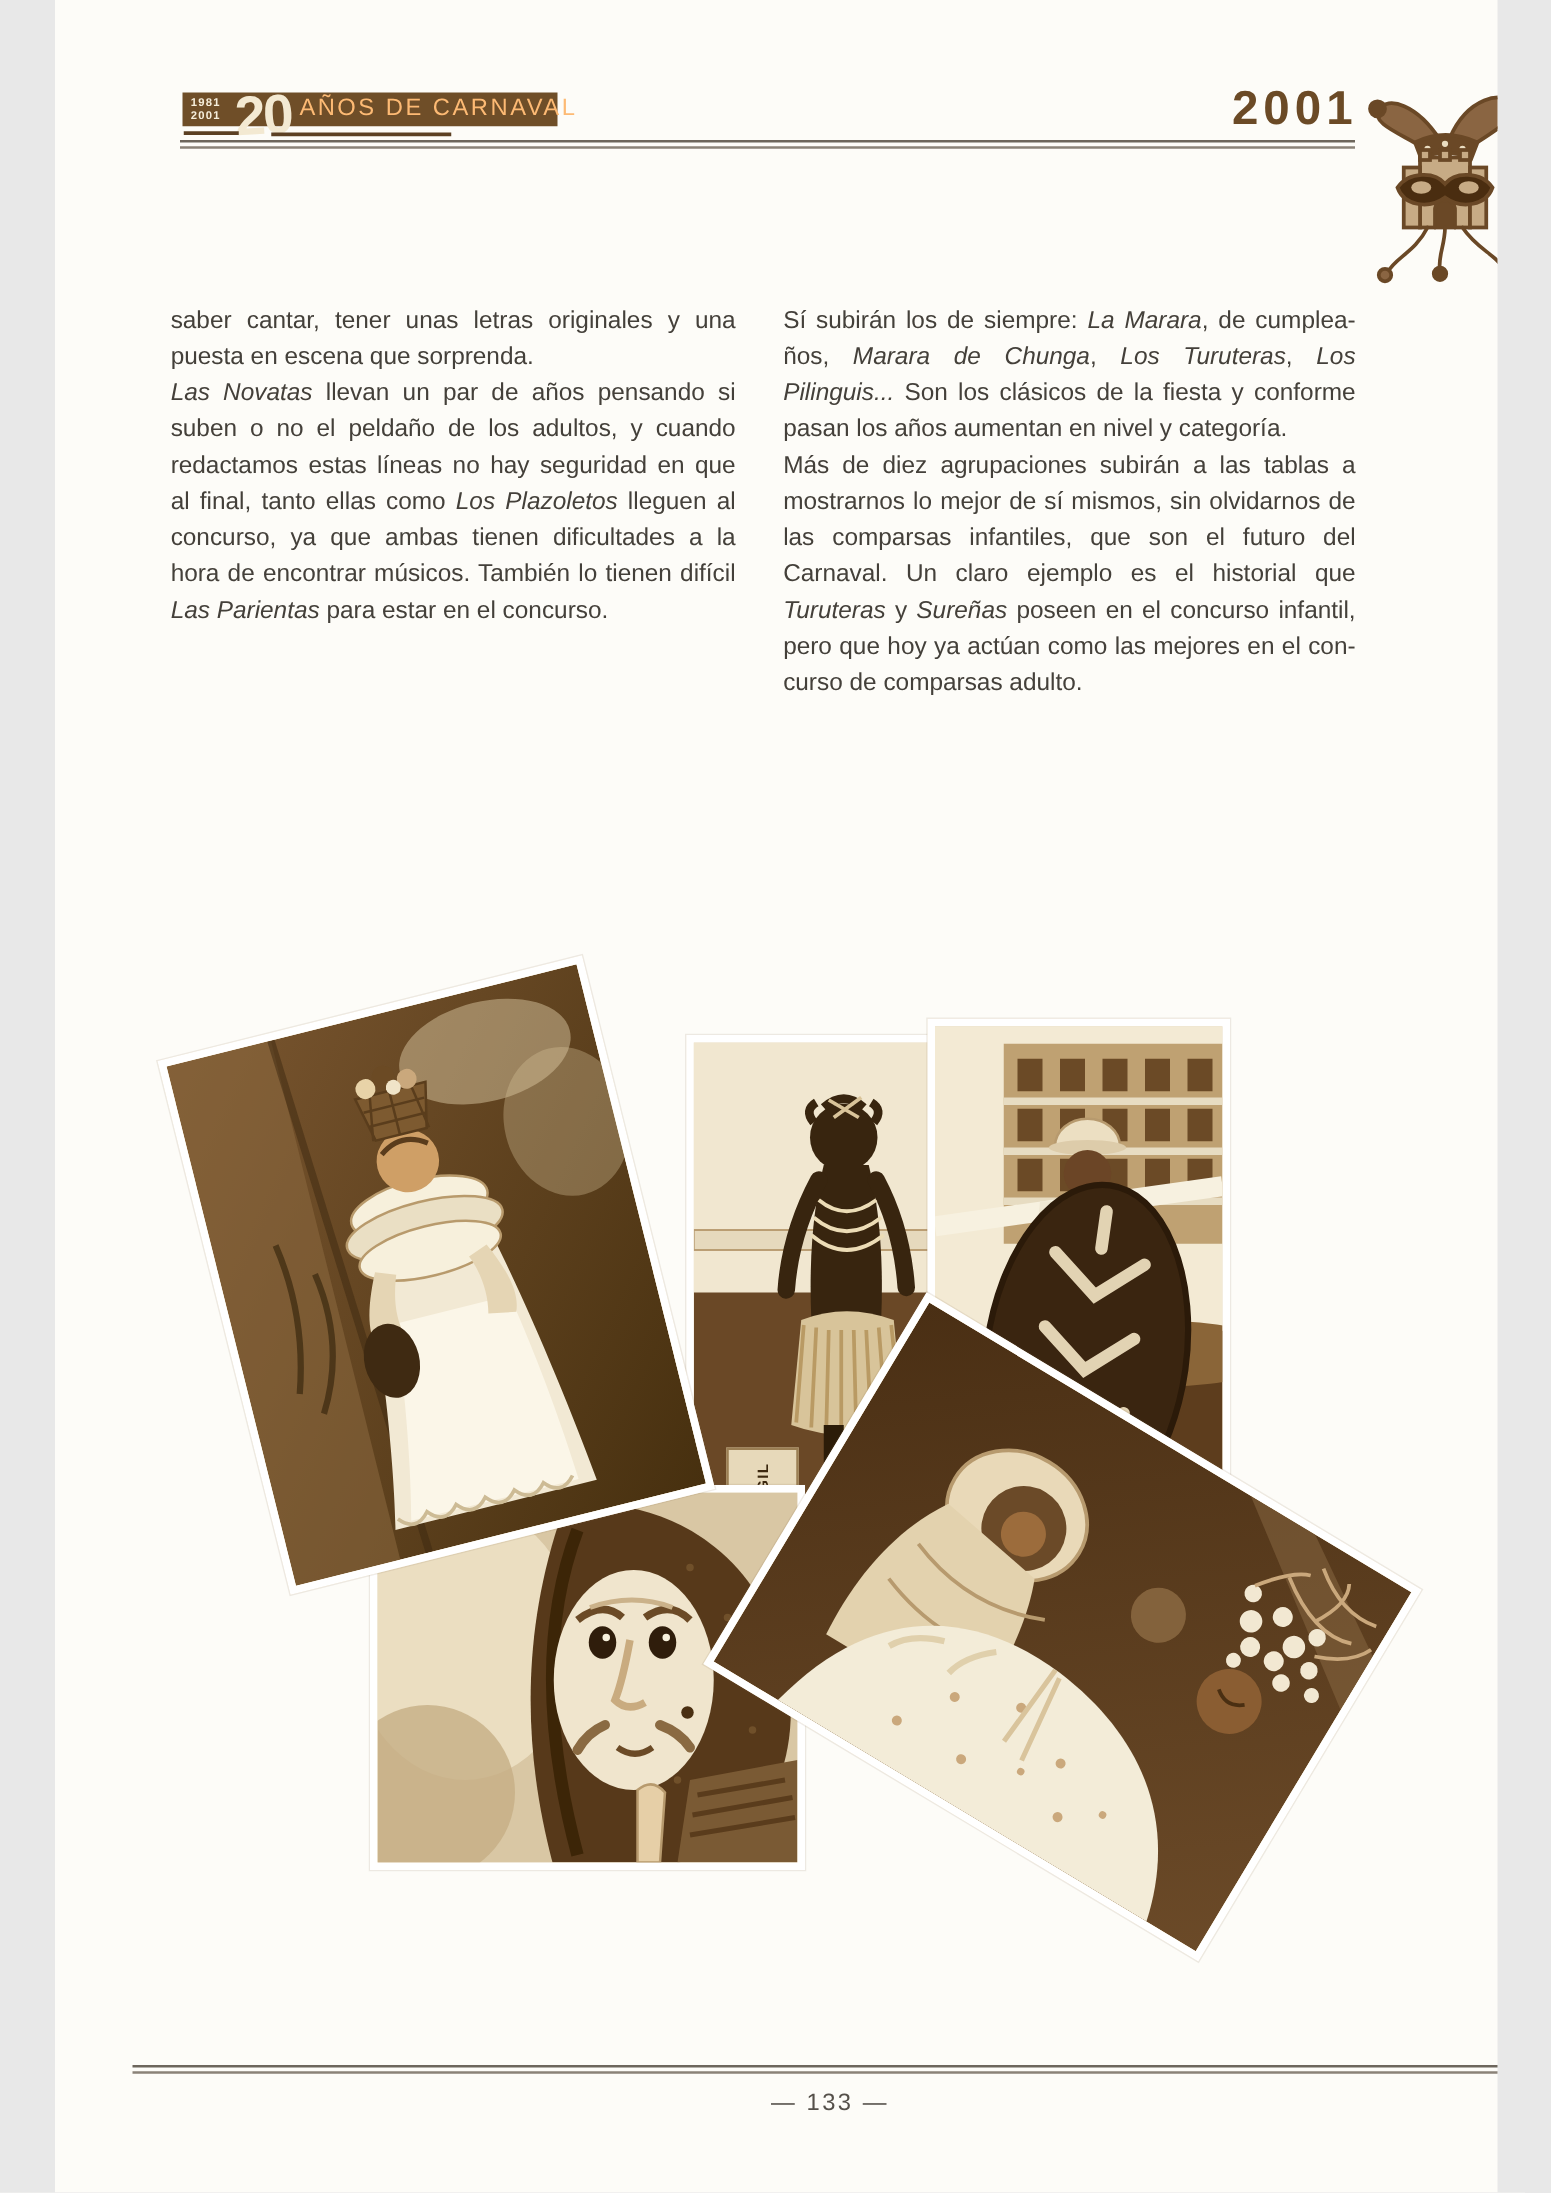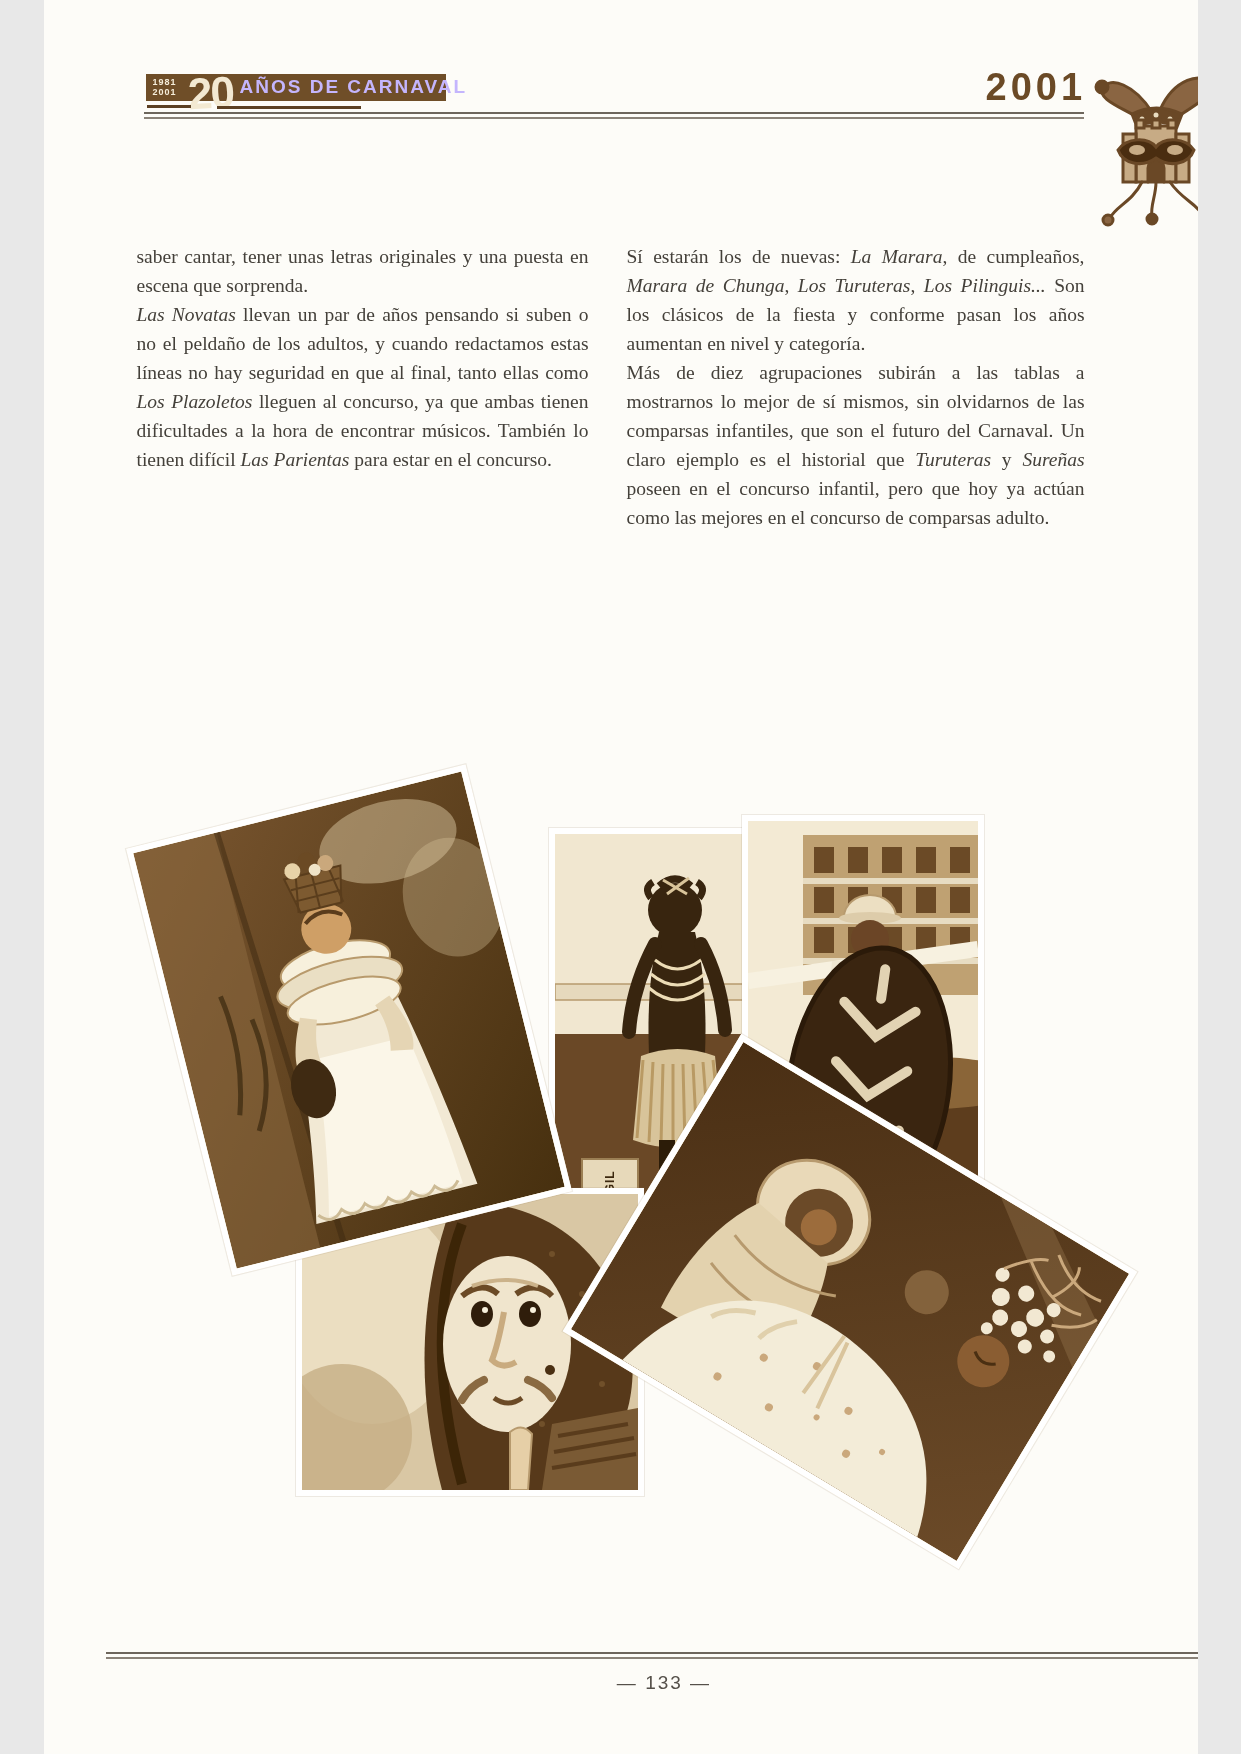--- a/index.html
+++ b/index.html
@@ -19,37 +19,37 @@
     font-size:9px;line-height:10px;font-weight:bold;color:#f6eedb;
     letter-spacing:1px;
   }
   .big-number{
     position:absolute;left:42px;top:-3px;
     font-size:44px;line-height:1;font-weight:bold;color:#f3e9d2;
     letter-spacing:-2px;transform:rotate(-3deg);
   }
   .banner-title{
     position:absolute;left:94px;top:2px;
-    font-size:19px;font-weight:bold;color:#c4b5fd;letter-spacing:2px;
+    font-size:19px;font-weight:normal;color:#fdba74;letter-spacing:2px;
     white-space:nowrap;
   }
   .u-seg{position:absolute;height:3px;background:#5c4023;}
   .u-seg1{left:103px;top:105px;width:44px;}
   .u-seg2{left:173px;top:106px;width:144px;}
   .top-rule{
     position:absolute;left:100px;top:112px;width:940px;height:3px;
     border-top:2px solid #6d665c;border-bottom:2px solid #8a8278;
   }
   .year-right{
     position:absolute;left:942px;top:66px;
     font-size:38px;font-weight:bold;color:#6b4a26;letter-spacing:4px;
   }
   .jester{position:absolute;left:1046px;top:70px;}
   
-  .col{position:absolute;top:242px;font-size:19.5px;line-height:29px;font-family:Liberation Serif, serif;}
+  .col{position:absolute;top:242px;font-size:19.5px;line-height:29px;}
   .col p{margin:0;text-align:justify;hyphens:manual;}
   .col-left{left:93px;width:452px;}
   .col-right{left:583px;width:458px;}
   .it{font-style:italic;}
   
   .photo{
     position:absolute;border:6px solid #fff;
     box-shadow:0 0 0 1px rgba(120,100,70,.12);
     overflow:hidden;background:#e9dcc2;
   }
@@ -129,21 +129,21 @@
       <path d="M66,112 C66,126 60,136 62,146" fill="none"></path>
       <circle cx="62" cy="149" r="5" fill="#6a4826"></circle>
     </g>
   </svg>
 
   <div class="col col-left" id="col-left">
       <p><span>saber cantar, tener unas letras originales y una pues­ta en escena que sorprenda.</span></p>
       <p><span class="it">Las Novatas</span><span> llevan un par de años pensando si suben o no el peldaño de los adultos, y cuando redactamos estas líneas no hay seguridad en que al final, tanto ellas como </span><span class="it">Los Plazoletos</span><span> lleguen al con­curso, ya que ambas tienen dificultades a la hora de encontrar músicos. También lo tienen difícil </span><span class="it">Las Parientas</span><span> para estar en el concurso.</span></p>
     </div>
   <div class="col col-right" id="col-right">
-      <p><span>Sí estarán los de nuevas: </span><span class="it">La Marara</span><span>, de cumplea­ños, </span><span class="it">Marara de Chunga</span><span>, </span><span class="it">Los Turuteras</span><span>, </span><span class="it">Los Pilinguis...</span><span> Son los clásicos de la fiesta y conforme pasan los años aumentan en nivel y categoría.</span></p>
+      <p><span>Sí subirán los de siempre: </span><span class="it">La Marara</span><span>, de cumplea­ños, </span><span class="it">Marara de Chunga</span><span>, </span><span class="it">Los Turuteras</span><span>, </span><span class="it">Los Pilinguis...</span><span> Son los clásicos de la fiesta y conforme pasan los años aumentan en nivel y categoría.</span></p>
       <p><span>Más de diez agrupaciones subirán a las tablas a mostrarnos lo mejor de sí mismos, sin olvidarnos de las comparsas infantiles, que son el futuro del Carnaval. Un claro ejemplo es el historial que </span><span class="it">Turuteras</span><span> y </span><span class="it">Sureñas</span><span> poseen en el concurso infantil, pero que hoy ya actúan como las mejores en el con­curso de comparsas adulto.</span></p>
     </div>
 
   <div>
 
     <div class="photo" id="photoA">
       <svg width="338" height="428" viewBox="0 0 338 428" preserveAspectRatio="none">
         <defs>
           <linearGradient id="gA" x1="0" y1="0" x2="1" y2="1">
             <stop offset="0" stop-color="#7a5630"></stop>

